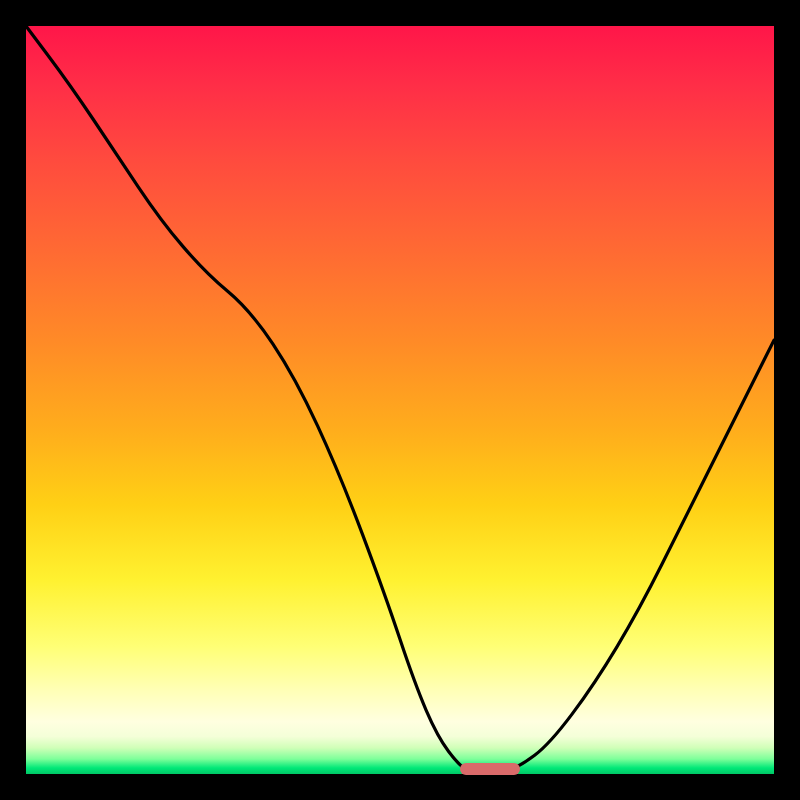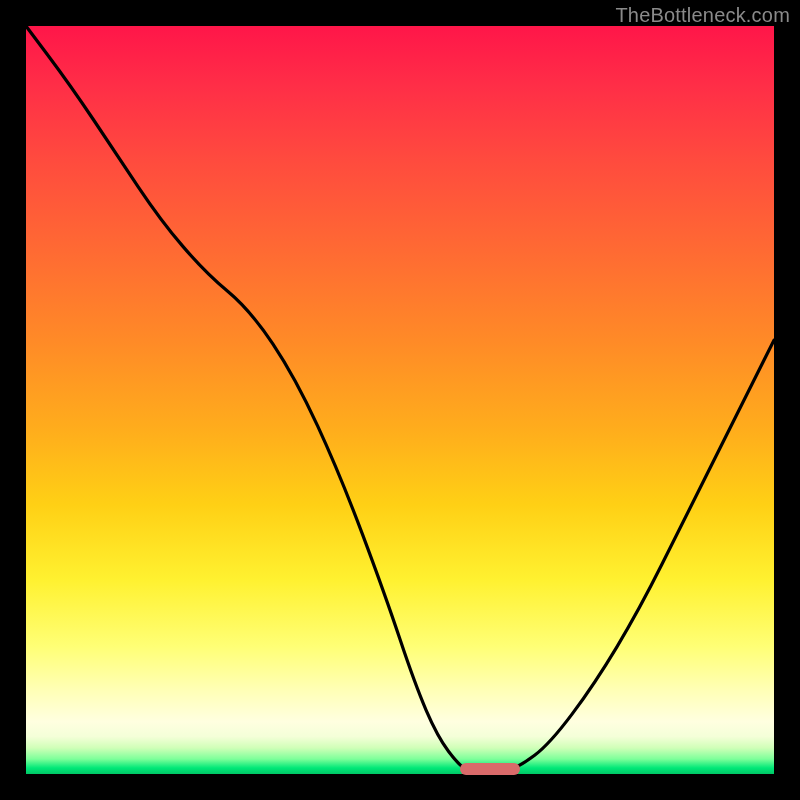--- a/index.html
+++ b/index.html
@@ -66,21 +66,20 @@
     position: absolute;
     height: 12px;
     border-radius: 6px;
     background: #d96a6a;
   }
 </style>
 </head>
 <body>
 
 <div class="frame">
-  <div class="watermark">TheBottleneck.com</div>
 
   <div class="plot">
     <svg class="curve" viewBox="0 0 748 748" preserveAspectRatio="none">
       <path id="curve-path" fill="none" stroke="#000" stroke-width="3.2" stroke-linejoin="round" stroke-linecap="round" d="M 0 0 Q 0 0 22.439999999999998 29.91999999999996 Q 44.879999999999995 59.83999999999992 67.32 93.5 Q 89.75999999999999 127.16000000000008 112.19999999999999 160.82000000000005 Q 134.64 194.48000000000002 157.07999999999998 220.66 Q 179.51999999999998 246.83999999999997 201.95999999999998 265.53999999999996 Q 224.4 284.24 246.83999999999997 317.9 Q 269.28 351.56 291.71999999999997 400.18 Q 314.15999999999997 448.8 336.59999999999997 508.64 Q 359.03999999999996 568.48 374 613.36 Q 388.96000000000004 658.24 400.18000000000006 684.4200000000001 Q 411.40000000000003 710.6 422.62 725.56 Q 433.84 740.52 441.32 744.26 Q 448.8 748 460.02 748 Q 471.24 748 482.46000000000004 744.26 Q 493.68 740.52 508.64 729.3 Q 523.6 718.08 546.04 688.1600000000001 Q 568.48 658.24 590.9200000000001 620.84 Q 613.36 583.44 635.8 538.56 Q 658.24 493.67999999999995 680.6800000000001 448.79999999999995 Q 703.12 403.91999999999996 725.56 359.03999999999996 T 748 314.16"></path>
     </svg>
     <div id="opt-marker" class="marker" style="left: 433.84px; width: 59.84px; bottom: -0.764px;"></div>
   </div>
 </div>
 
 </body></html>

